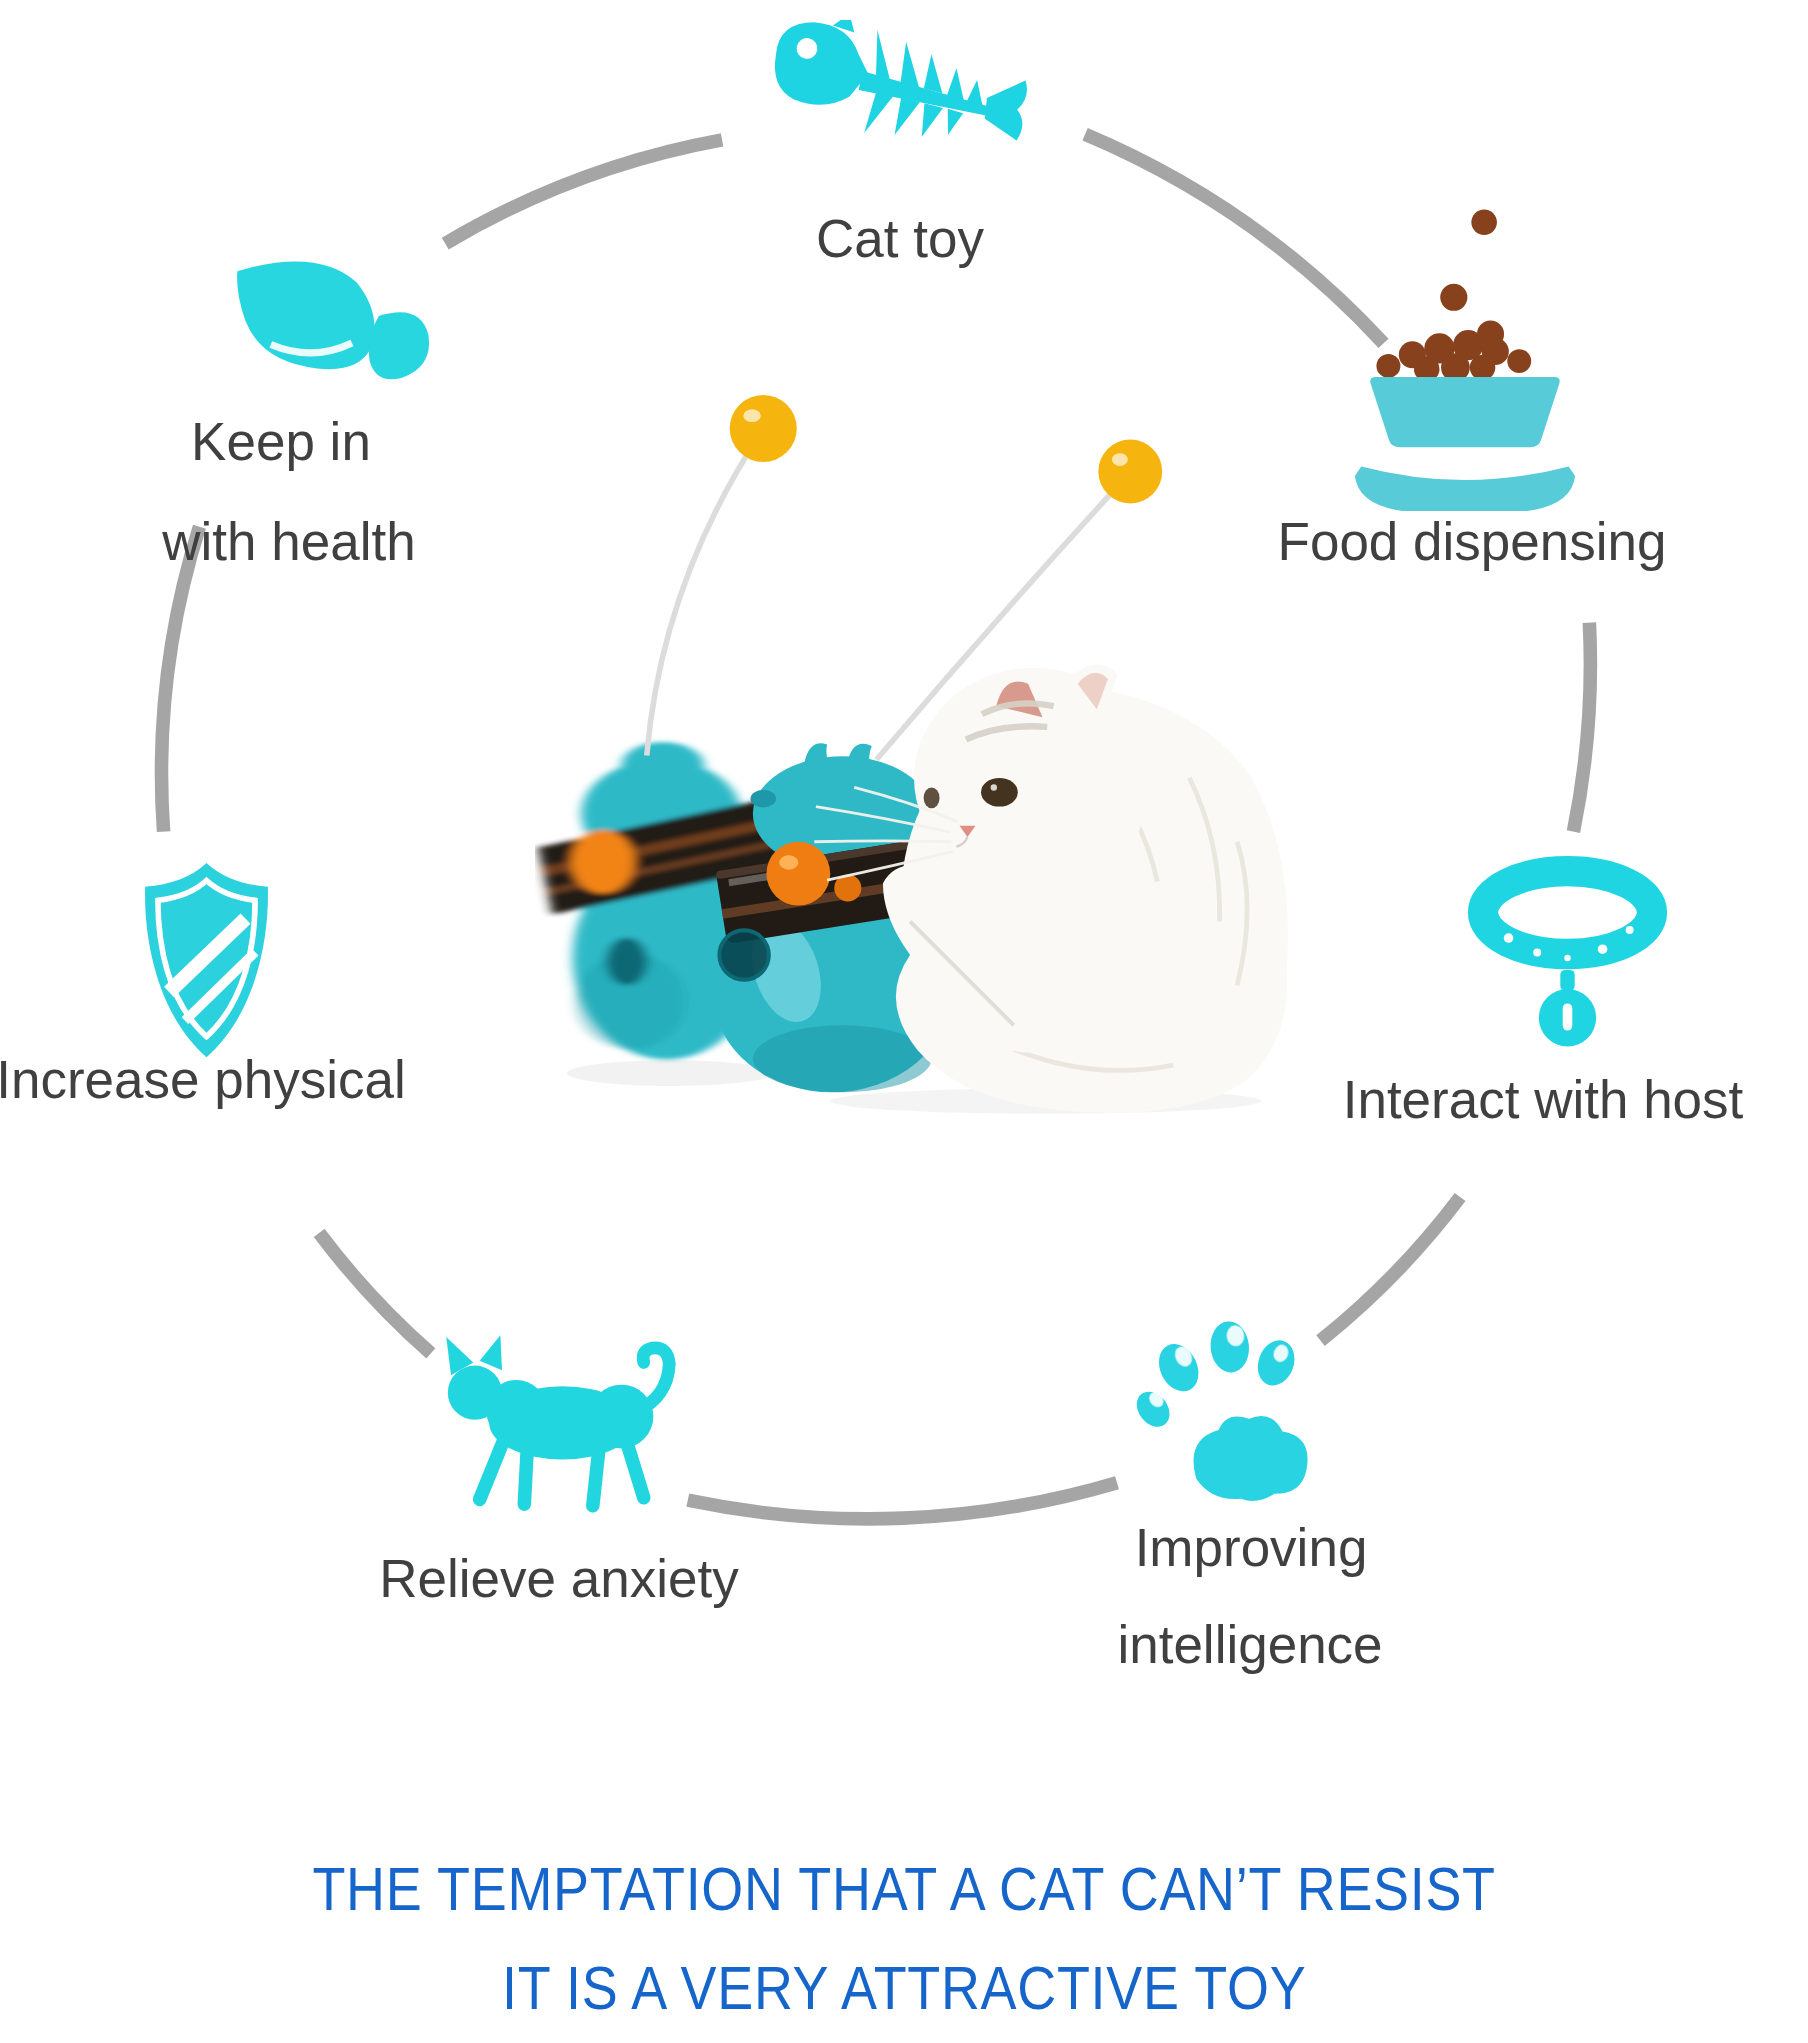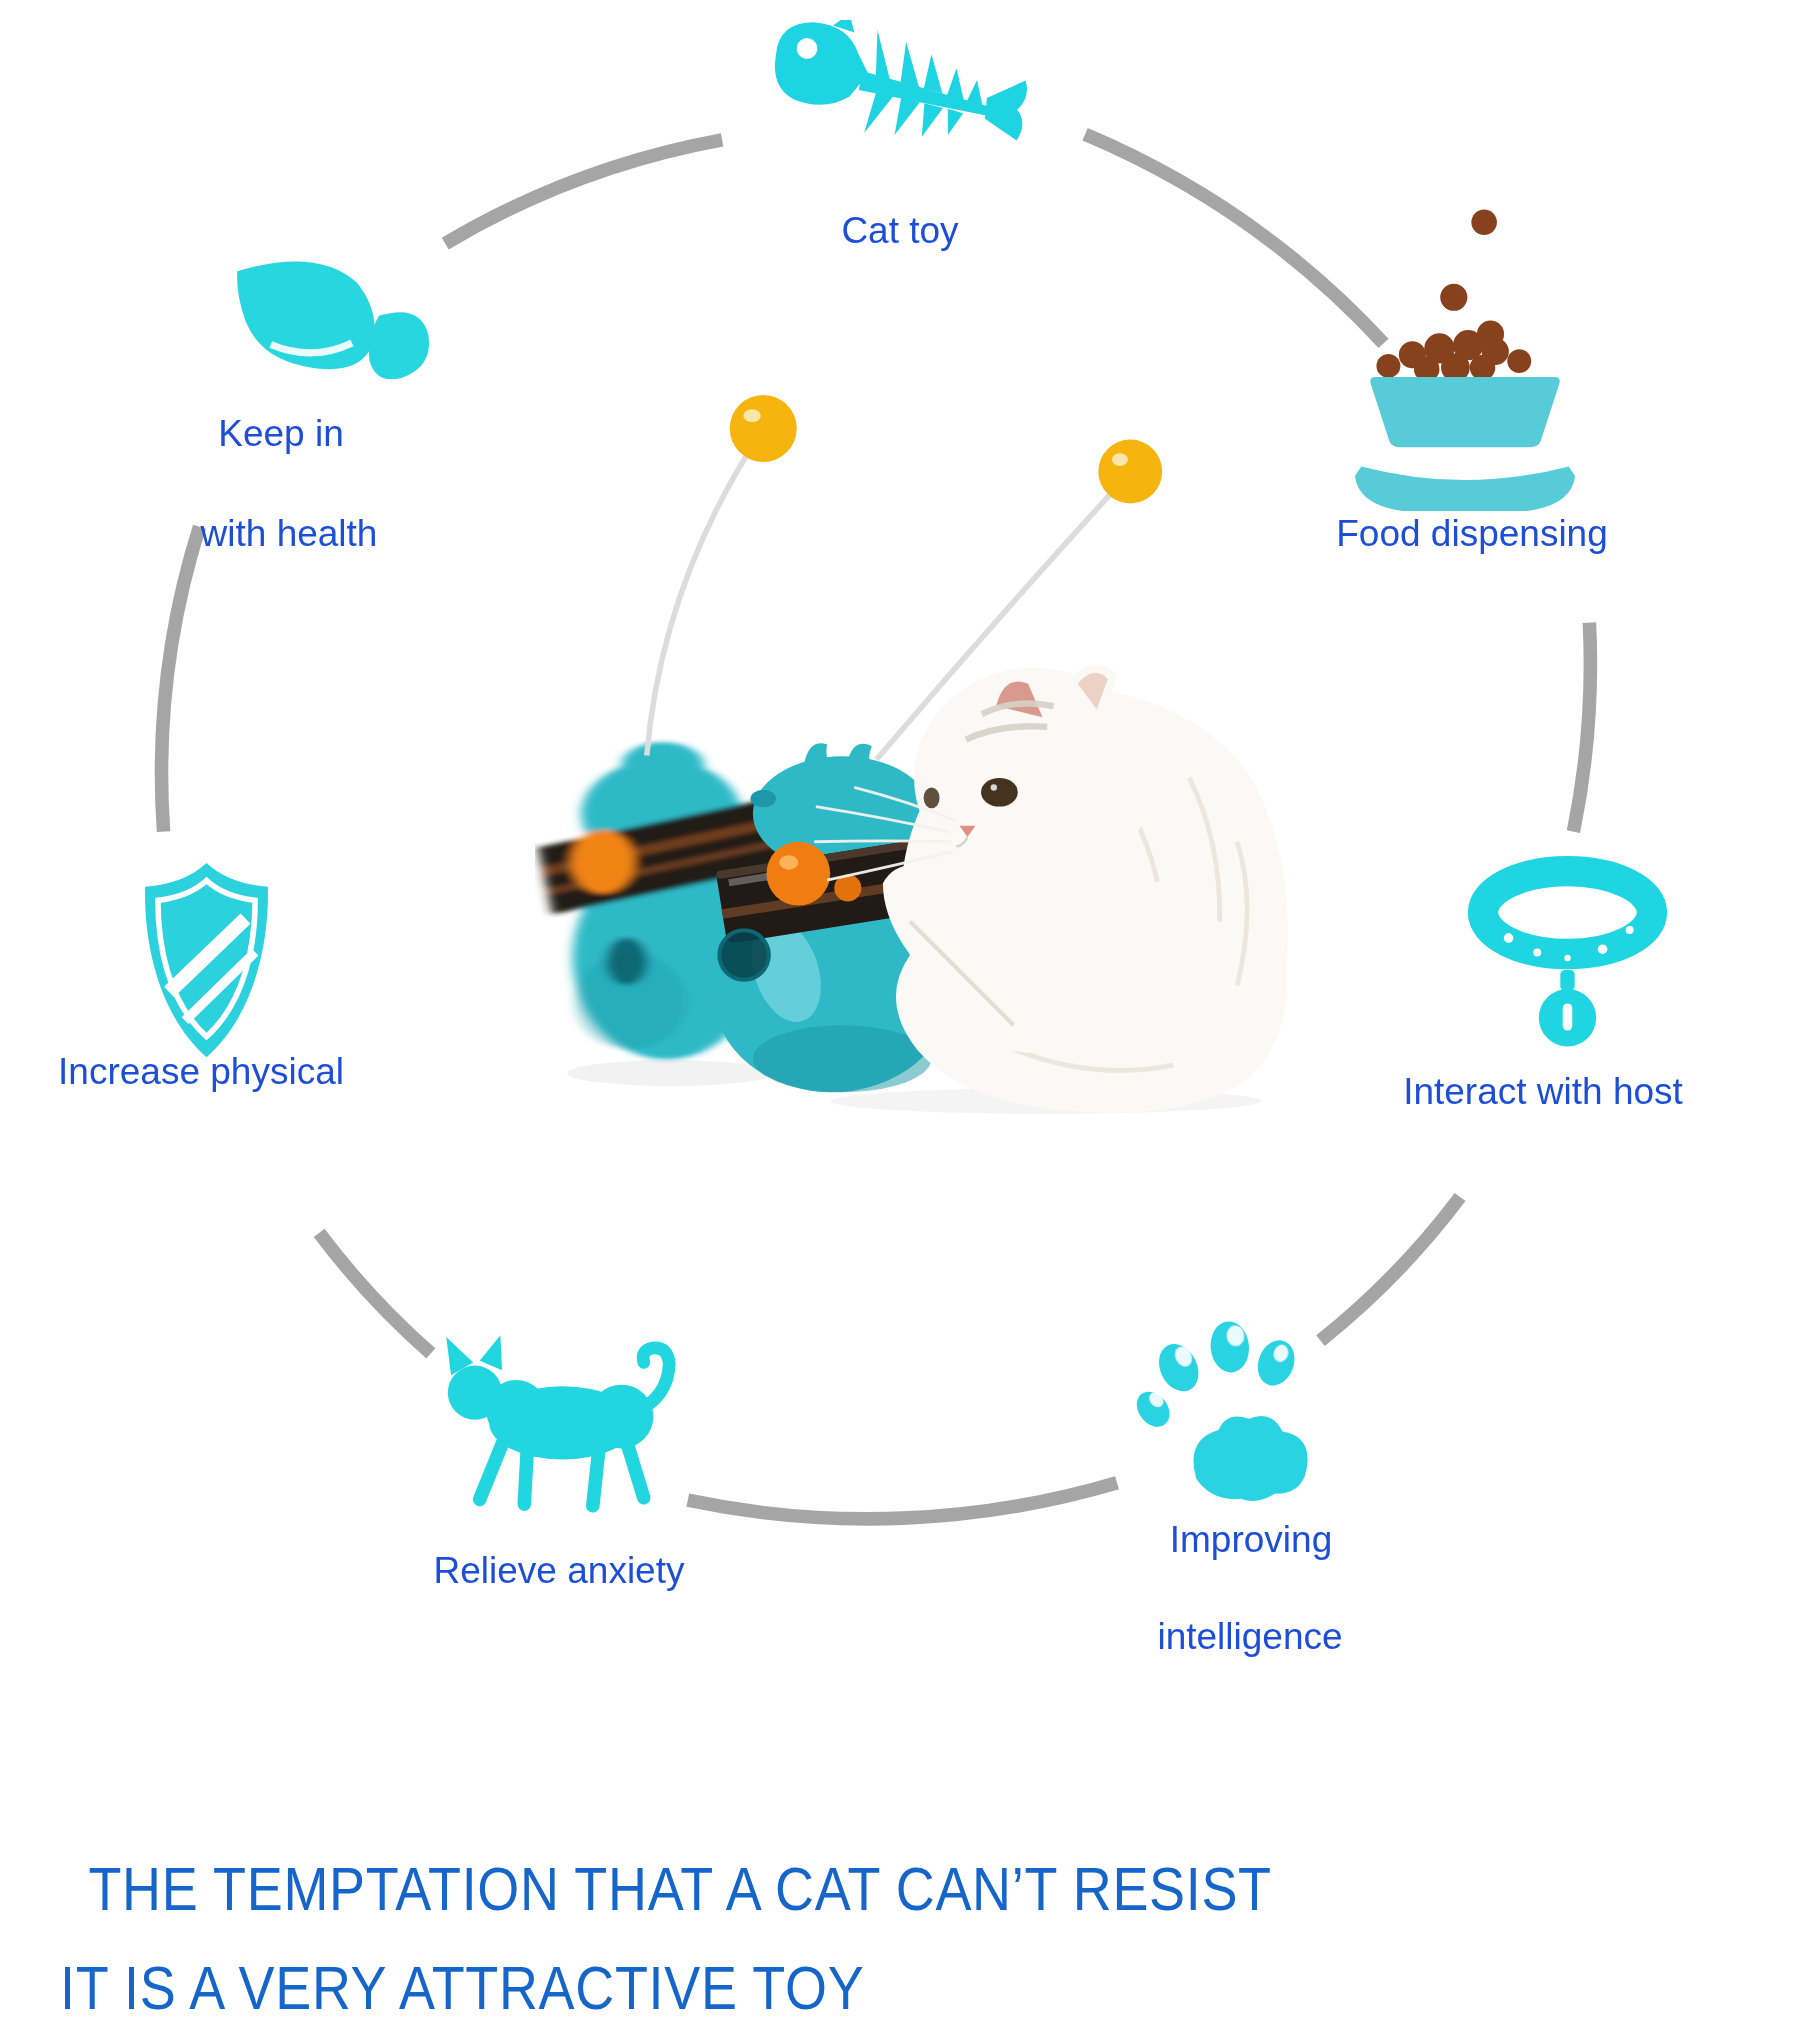--- a/index.html
+++ b/index.html
@@ -1,22 +1,22 @@
 <!DOCTYPE html>
 <html style="font-size:12.8px"><head>
 <meta charset="utf-8">
 <style>
   html,body{margin:0;padding:0;background:#ffffff;}
   .canvas{position:relative;width:1808px;height:2043px;background:#ffffff;overflow:hidden;
           font-family:"Liberation Sans",sans-serif;}
   .arcs{position:absolute;left:0;top:0;width:1808px;height:2043px;}
   .icon{position:absolute;}
-  .label{position:absolute;font-size:37px;line-height:1;color:#1d4ed8;white-space:nowrap;
+  .label{position:absolute;font-size:53px;line-height:1;color:#404040;white-space:nowrap;
          transform:translateX(-50%);}
-  .headline-row{position:absolute;left:0;width:1808px;text-align:left;}
+  .headline-row{position:absolute;left:0;width:1808px;text-align:center;}
   .headline-row .hl{display:inline-block;font-size:62px;line-height:1;color:#1565cb;
                     letter-spacing:0.8px;transform:scaleX(.87);transform-origin:center;white-space:nowrap;}
 </style>
 </head>
 <body>
 
 <div class="canvas">
 
   <svg class="arcs" viewBox="0 0 2266 2560" fill="none" stroke="#9d9d9d" stroke-width="17" stroke-opacity="0.92">
     <path d="M 905 175 A 1050 1050 0 0 0 558 305"></path>

